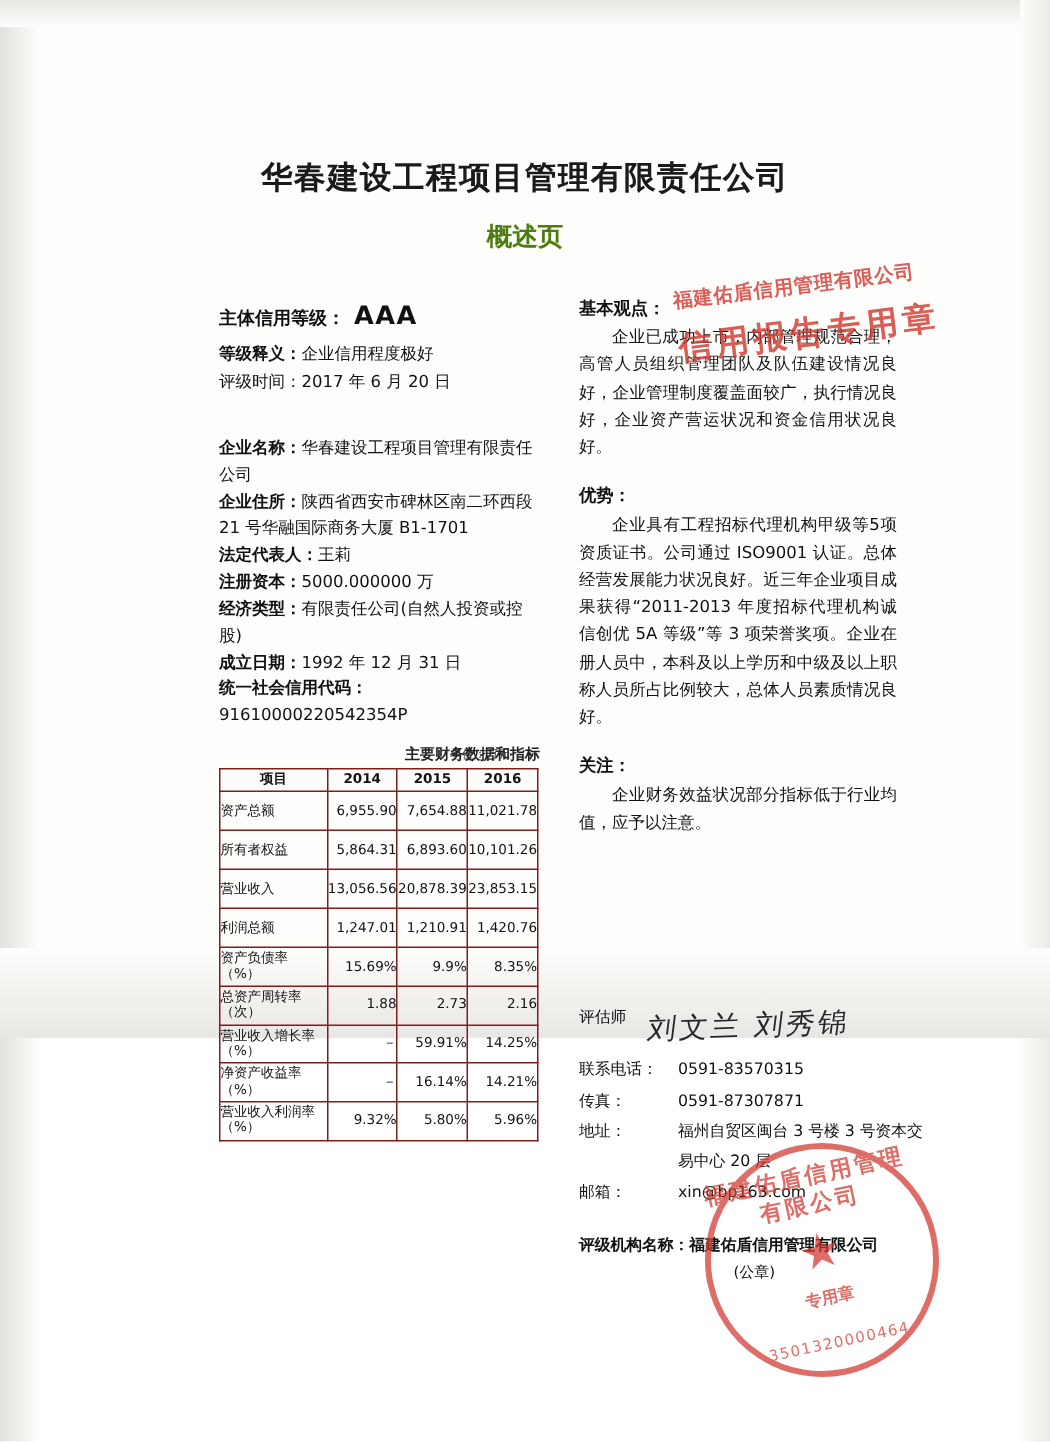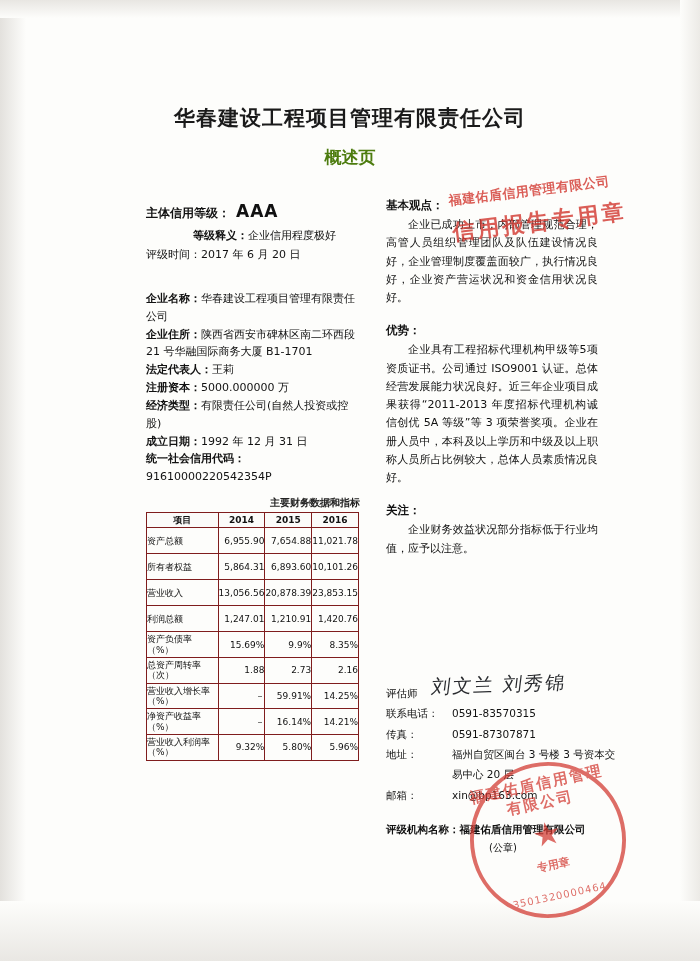--- a/index.html
+++ b/index.html
@@ -12,21 +12,21 @@
     height: 961px;
     position: relative;
     font-family: "DejaVu Sans", "Liberation Sans", sans-serif;
     color: #111;
     overflow: hidden;
   }
   .page {
     position: absolute;
     left: 0; top: 0;
     width: 700px;
-    height: 961px;
+    height: 692px;
     background: #fdfdfb;
   }
   
   .paper-edge-left {
     position: absolute;
     left: 0; top: 0; width: 26px; height: 961px;
     background: linear-gradient(to right, #e3e1dd, #fdfdfb);
   }
   .paper-edge-top {
     position: absolute;
@@ -88,21 +88,20 @@
   .rating-value {
     font-size: 17px;
     font-weight: bold;
     letter-spacing: 1px;
   }
   .kv {
     margin-bottom: 2px;
   }
   .kv .k {
     font-weight: bold;
-    margin-left: 47px;
   }
 
   .company-block {
     position: absolute;
     left: 146px;
     top: 290px;
     width: 212px;
     font-size: 11px;
     line-height: 1.62;
   }
@@ -181,21 +180,21 @@
     position: absolute;
     left: 386px;
     top: 666px;
     width: 230px;
     font-size: 10.5px;
     line-height: 1.95;
   }
   .sign-row { display: flex; }
   .sign-row .lbl { width: 66px; flex: none; }
   .sign-row .val { flex: 1; }
-  .appraiser-row { display: flex; align-items: flex-end; }
+  .appraiser-row { display: flex; align-items: flex-start; }
   .appraiser-row .lbl { width: 46px; flex: none; padding-top: 2px; }
   .signature {
     font-family: "DejaVu Serif", "Liberation Serif", serif;
     font-size: 19px;
     color: #16181c;
     transform: skewX(-9deg) rotate(-2deg);
     letter-spacing: 2px;
     white-space: nowrap;
     opacity: 0.92;
   }

